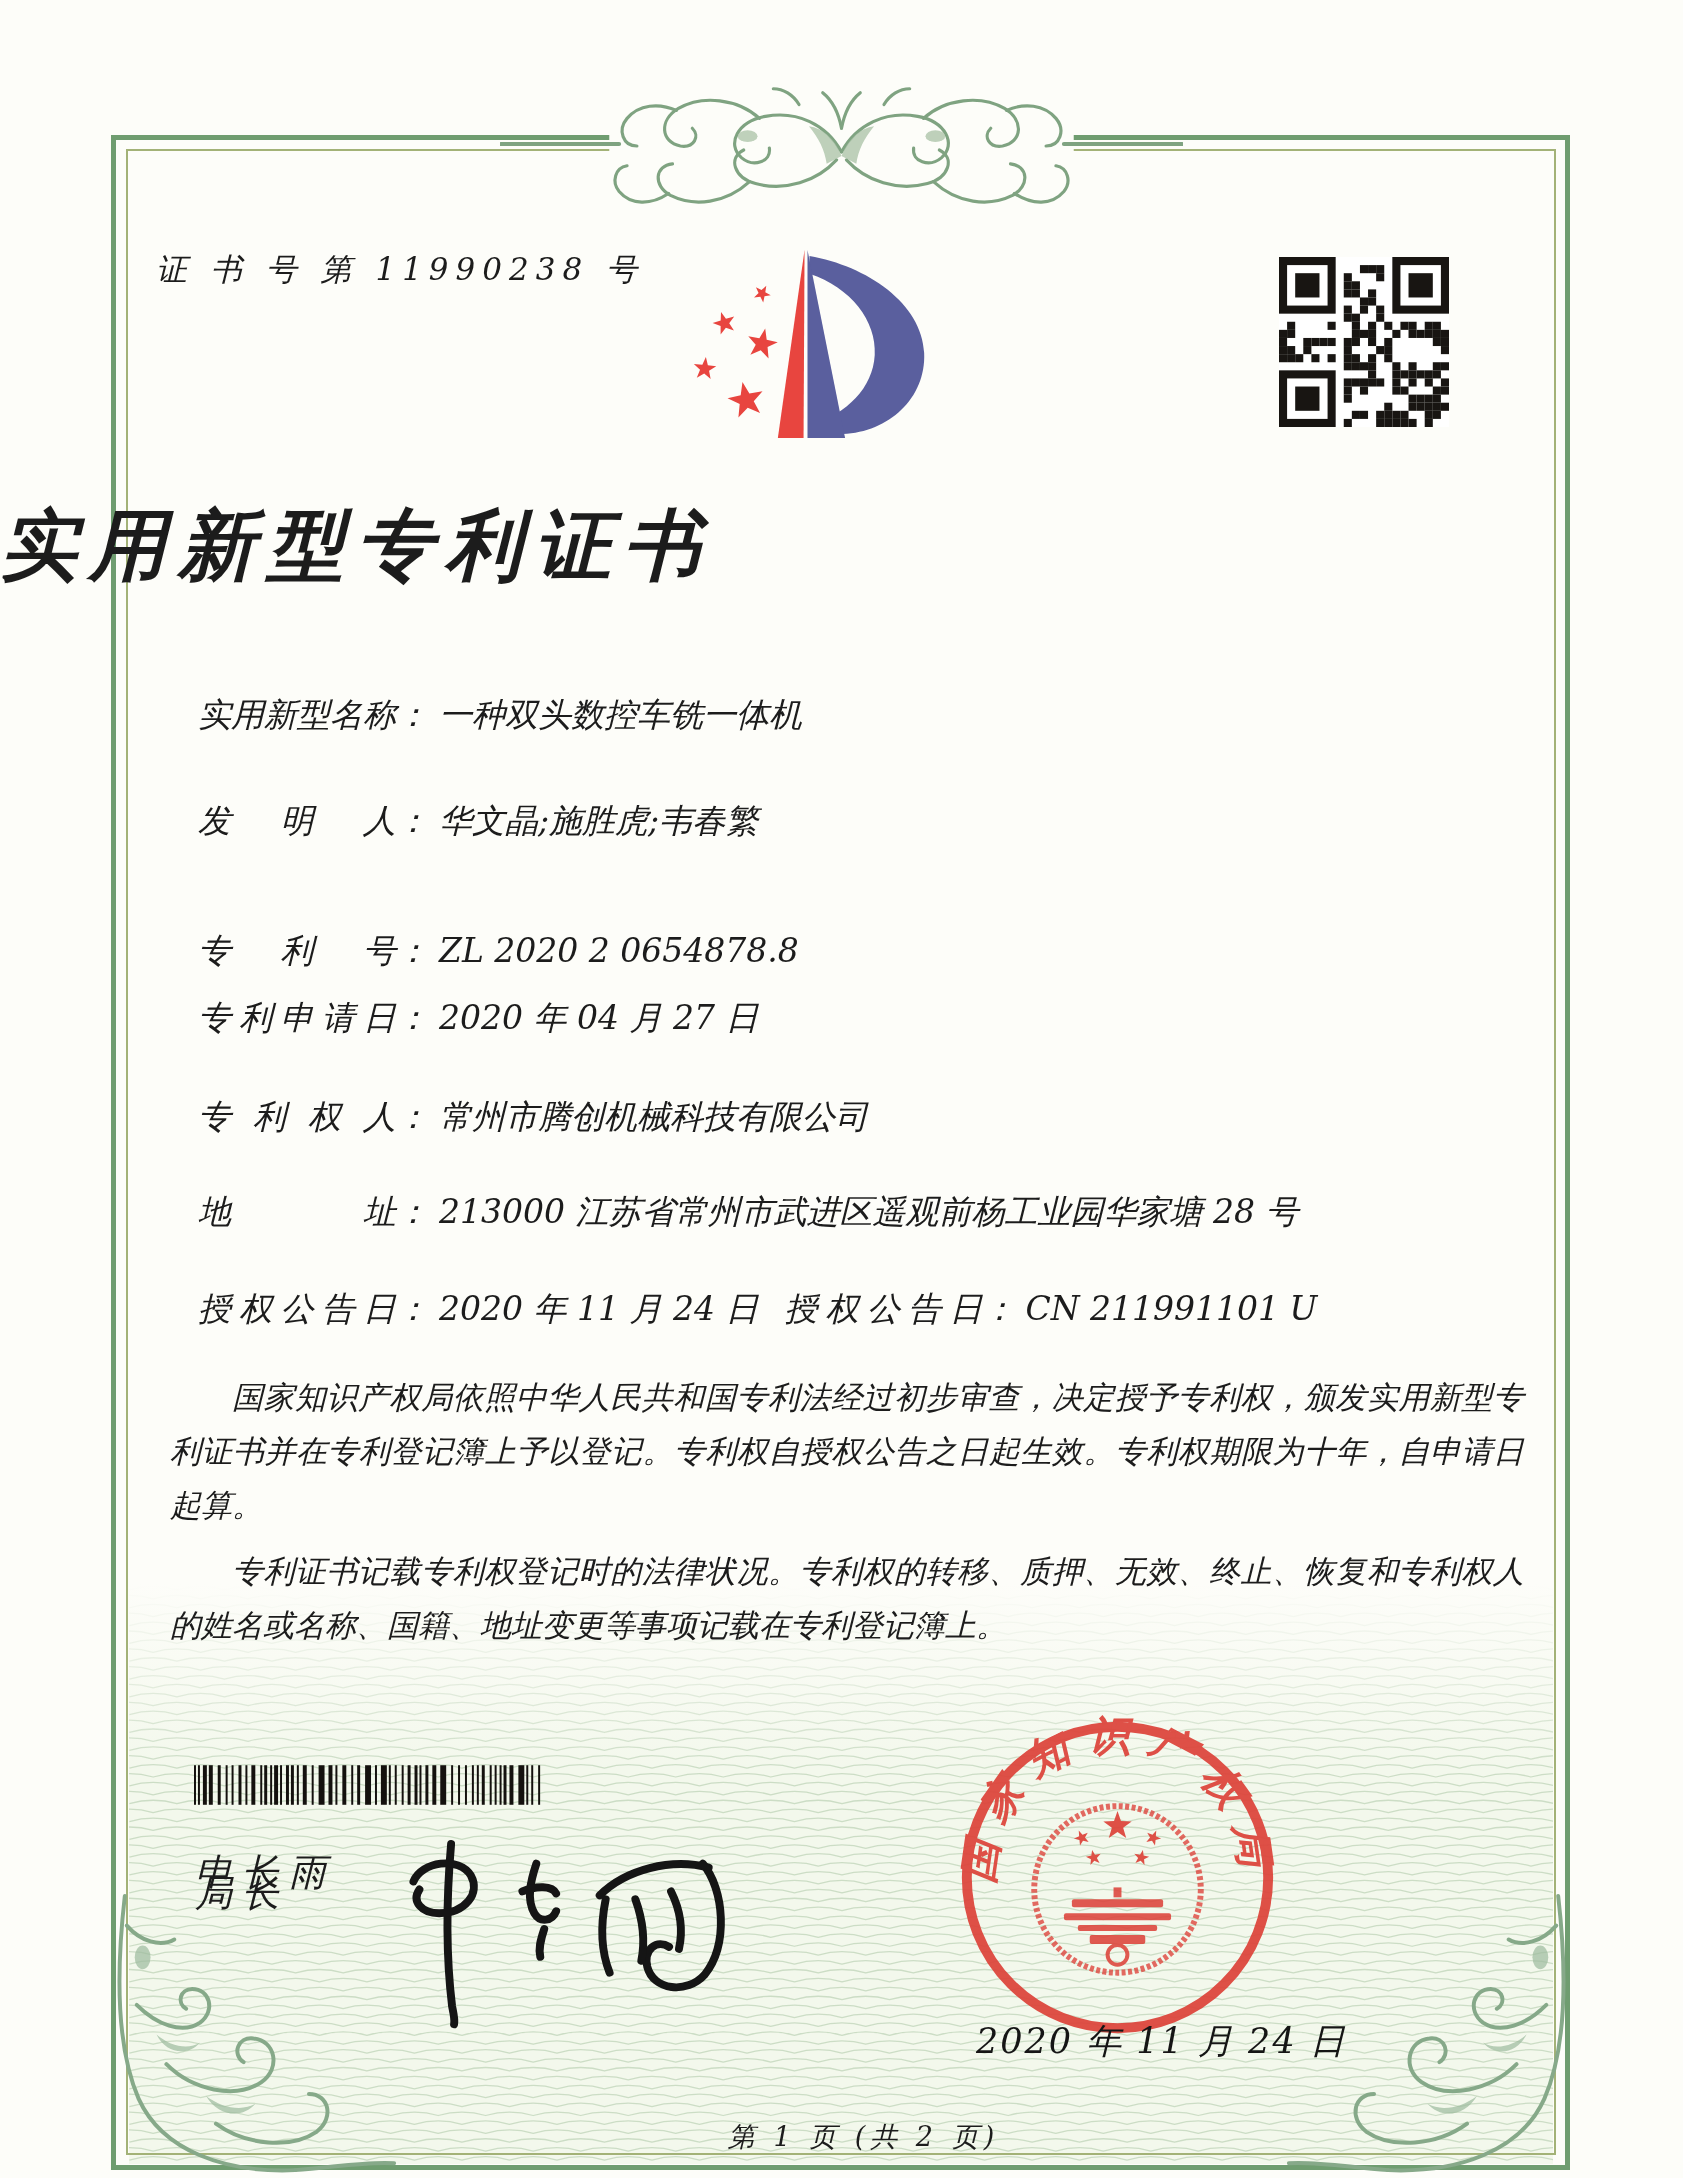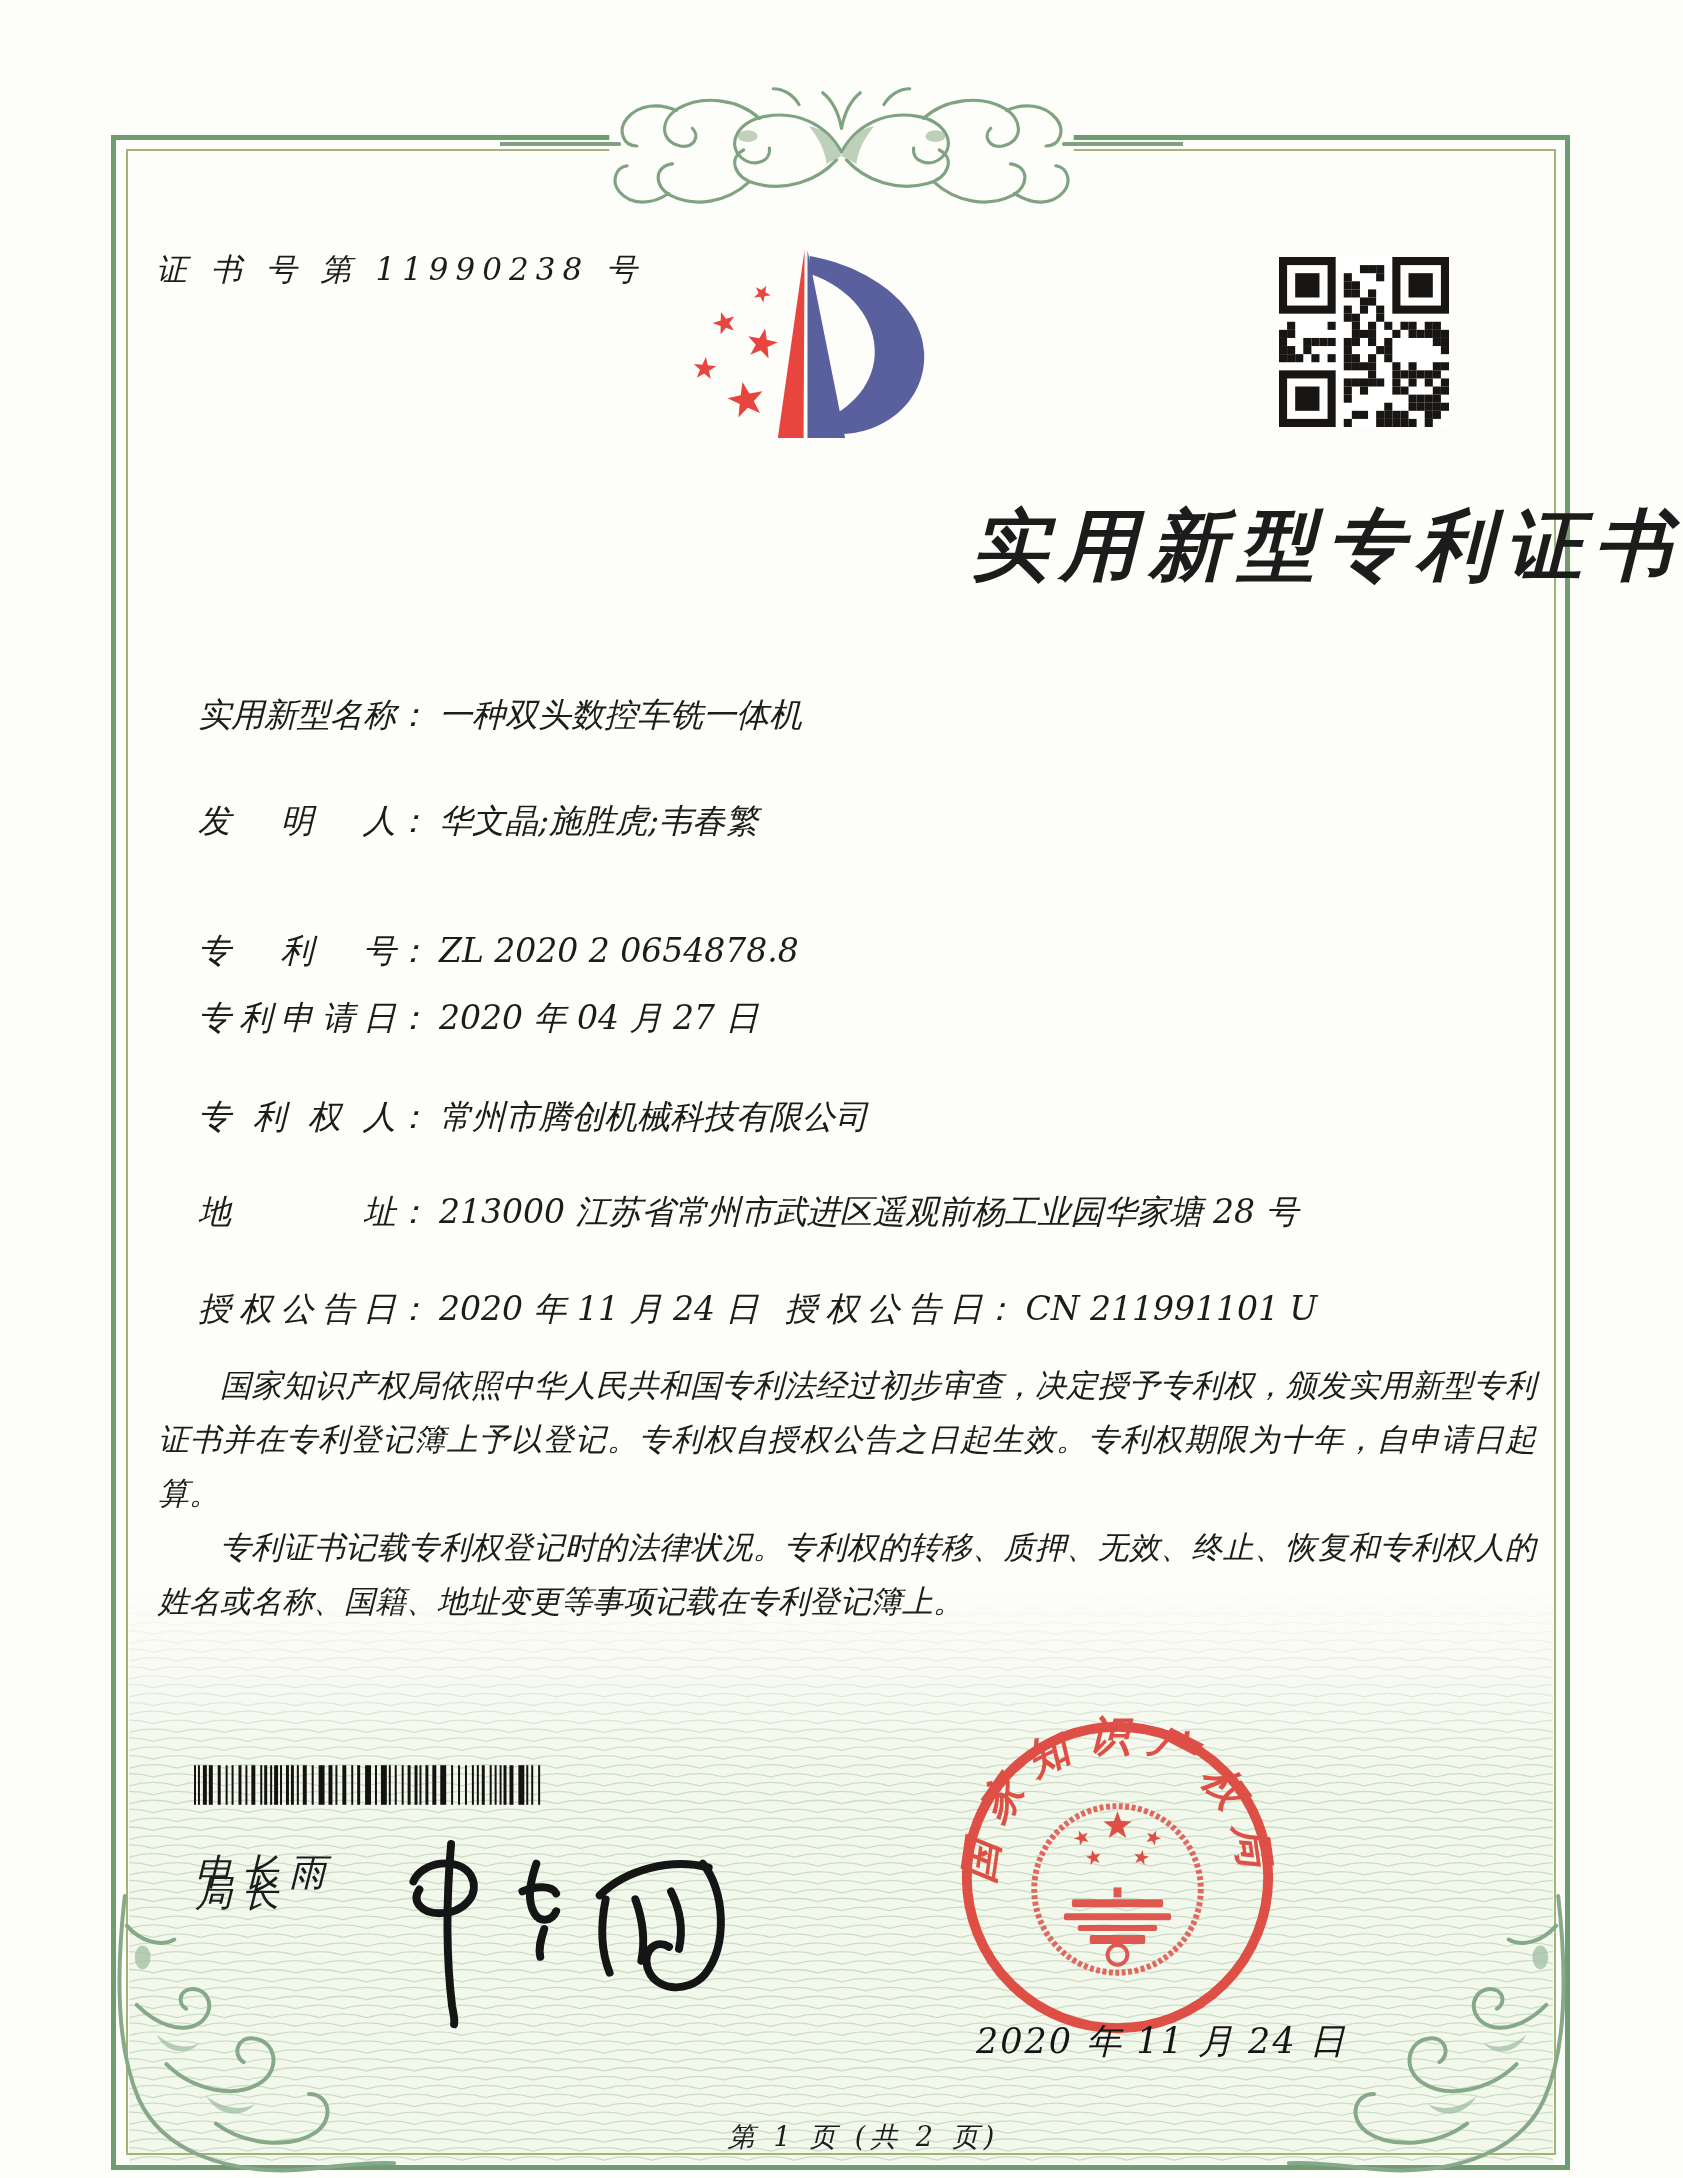--- a/index.html
+++ b/index.html
@@ -10,30 +10,30 @@
                border:5px solid #6f9d70;box-sizing:border-box;z-index:3;pointer-events:none;}
   .frame-inner{position:absolute;left:126px;top:149px;width:1430px;height:2006px;
                border:2px solid #a3b277;box-sizing:border-box;z-index:3;pointer-events:none;}
   
   .waves{position:absolute;left:129px;top:1584px;width:1424px;height:580px;background:#f3f8ec;z-index:0;}
   .wave-fade{position:absolute;left:129px;top:1584px;width:1424px;height:188px;
              background:linear-gradient(180deg,#fdfdf9 0%,rgba(253,253,249,0) 100%);z-index:1;}
   .cert-no{position:absolute;left:156px;top:249px;font-size:31px;letter-spacing:7px;z-index:4;}
   .logo{position:absolute;left:679px;top:242px;width:259px;height:210px;z-index:4;}
   .qr{position:absolute;left:1279px;top:257px;width:170px;height:170px;z-index:4;}
-  .title{position:absolute;left:0;top:495px;width:100%;text-align:right;font-size:77px;
+  .title{position:absolute;left:0;top:495px;width:100%;text-align:left;font-size:77px;
          font-weight:700;letter-spacing:12px;z-index:4;}
   .row{position:absolute;left:198px;font-size:33px;white-space:nowrap;z-index:4;}
   .flabel{display:inline-block;width:198px;text-align:justify;text-align-last:justify;}
   .colon{display:inline-block;}
   .fvalue{margin-left:10px;}
   .pair2{margin-left:26px;}
   .paras{position:absolute;left:158px;top:1358px;width:1378px;font-size:31px;line-height:54px;
          text-align:justify;z-index:4;}
-  .paras p{margin:0;text-indent:2em;}
+  .paras p{margin:12px;text-indent:2em;}
   .barcode{position:absolute;left:194px;top:1765px;width:358px;height:40px;z-index:4;}
   .signer-title{position:absolute;left:195px;top:1869px;font-size:37px;
                 font-family:"DejaVu Sans","Liberation Sans",sans-serif;letter-spacing:10px;z-index:4;}
   .signer-name{position:absolute;left:195px;top:1848px;font-size:37px;
                font-family:"DejaVu Sans","Liberation Sans",sans-serif;letter-spacing:10px;z-index:4;}
   .signature{position:absolute;left:356px;top:1830px;width:426px;height:213px;z-index:4;}
   .seal{position:absolute;left:945px;top:1705px;width:345px;height:345px;z-index:5;opacity:.92;}
   .seal-date{position:absolute;left:976px;top:2018px;font-size:35px;letter-spacing:2px;z-index:6;color:#151515;}
   .footer{position:absolute;left:0;top:2119px;width:100%;text-align:center;font-size:27px;
           letter-spacing:5px;z-index:4;padding-left:22px;}

